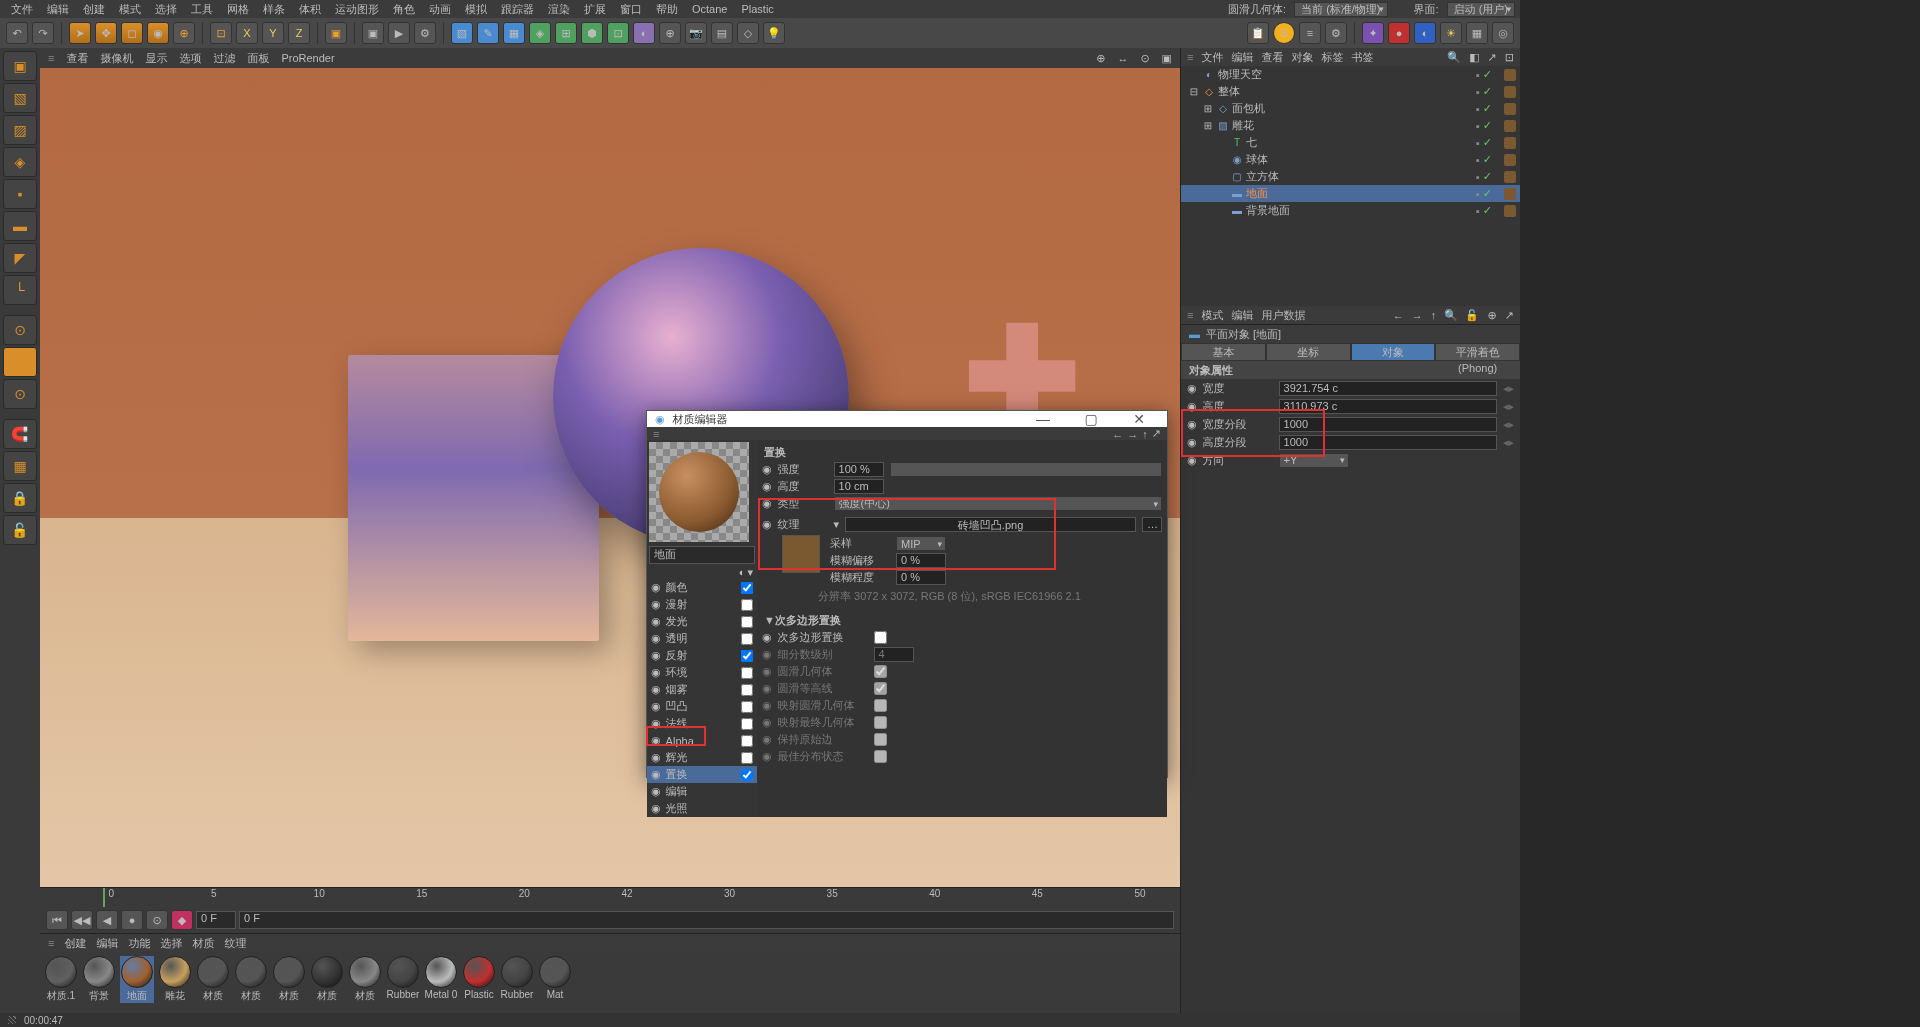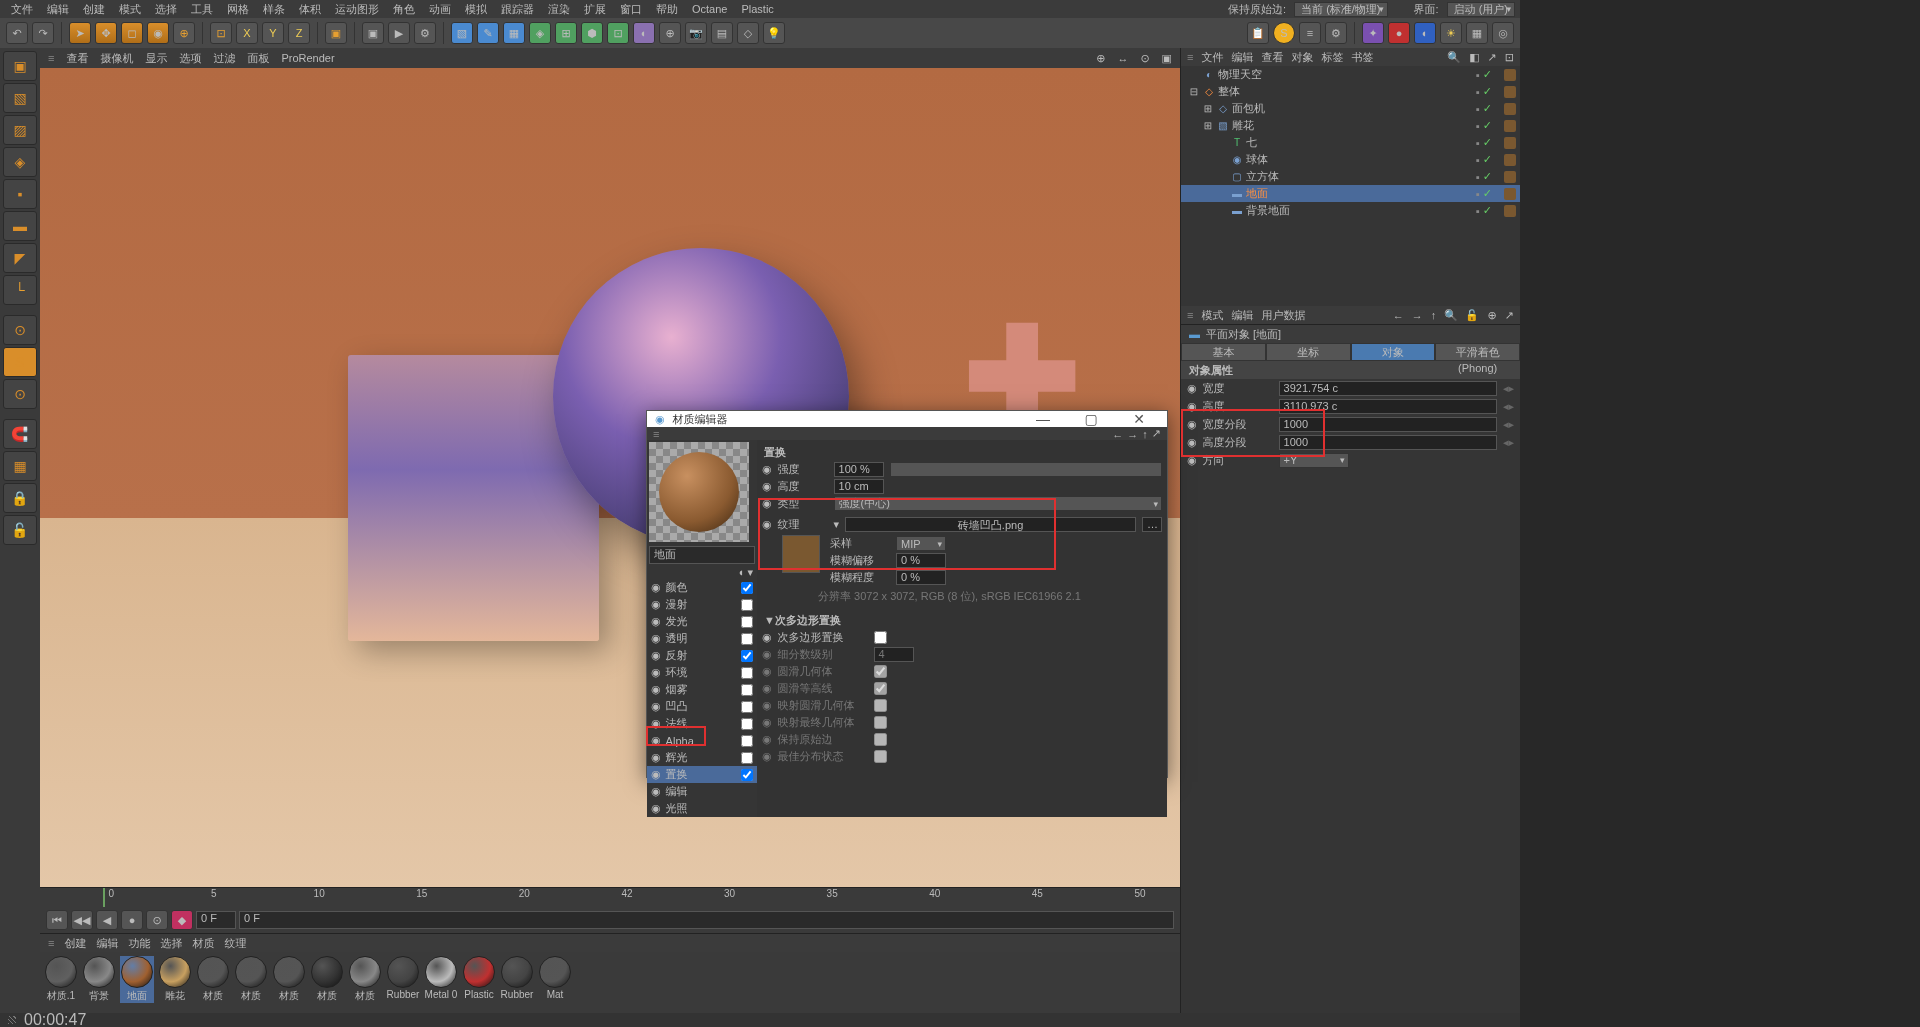--- a/index.html
+++ b/index.html
@@ -44,21 +44,21 @@
 .attr-header { height:18px; background:#3b3b3b; display:flex; align-items:center; gap:8px; padding:0 6px; }
 .attr-title { height:18px; display:flex; align-items:center; padding:0 8px; gap:6px; background:#3b3b3b; }
 .attr-tabs { display:flex; height:18px; }
 .attr-tab { flex:1; text-align:center; background:#555; border:1px solid #333; line-height:16px; font-size:11px; }
 .attr-tab.active { background:#4a7ab0; }
 .attr-section-title { height:18px; padding:0 8px; background:#444; line-height:18px; font-weight:bold; }
 .attr-row { display:flex; align-items:center; height:18px; padding:0 6px; gap:6px; }
 .attr-row .lbl { width:70px; }
 .attr-row .val { flex:1; height:15px; background:#222; border:1px solid #555; padding:0 4px; display:flex; align-items:center; }
 .red-box { border: 2px solid #e03030; position:absolute; pointer-events:none; z-index:100; }
-.statusbar { position:absolute; bottom:0; left:0; right:0; height:14px; background:#333; display:flex; align-items:center; padding:0 8px; font-size:16px; gap:8px; }
+.statusbar { position:absolute; bottom:0; left:0; right:0; height:14px; background:#333; display:flex; align-items:center; padding:0 8px; font-size:10px; gap:8px; }
 .statusbar .grip { width:8px; height:8px; background:repeating-linear-gradient(45deg,#777,#777 1px,transparent 1px,transparent 3px); }
 
 .mat-editor { position:absolute; left:646px; top:410px; width:522px; height:368px; background:#383838; border:1px solid #555; box-shadow:0 4px 20px rgba(0,0,0,.5); z-index:50; display:flex; flex-direction:column; }
 .mat-editor-title { height:28px; background:#fff; display:flex; align-items:center; padding:0 8px; gap:8px; color:#333; }
 .mat-editor-title .wbtn { width:40px; text-align:center; font-size:14px; color:#555; }
 .mat-editor-nav { height:20px; background:#3b3b3b; display:flex; justify-content:flex-end; padding:0 6px; gap:4px; align-items:center; }
 .mat-editor-body { flex:1; display:flex; }
 .mat-left { width:110px; background:#353535; display:flex; flex-direction:column; }
 .mat-preview { width:100px; height:100px; margin:2px; background:
   repeating-conic-gradient(#888 0 25%, #aaa 0 50%) 0 0/14px 14px; display:flex; align-items:center; justify-content:center; }
@@ -99,21 +99,21 @@
   <span>动画</span>
   <span>模拟</span>
   <span>跟踪器</span>
   <span>渲染</span>
   <span>扩展</span>
   <span>窗口</span>
   <span>帮助</span>
   <span>Octane</span>
   <span>Plastic</span>
   <span style="flex:1"></span>
-  <span>保持原始边:</span>
+  <span>圆滑几何体:</span>
   <span class="dropdown">当前 (标准/物理)</span>
   <span style="width:16px"></span>
   <span>界面:</span>
   <span class="dropdown">启动 (用户)</span>
 </div>
 
 <div class="toolbar">
   <div class="icon-btn">↶</div>
   <div class="icon-btn">↷</div>
   <div class="divider"></div>

